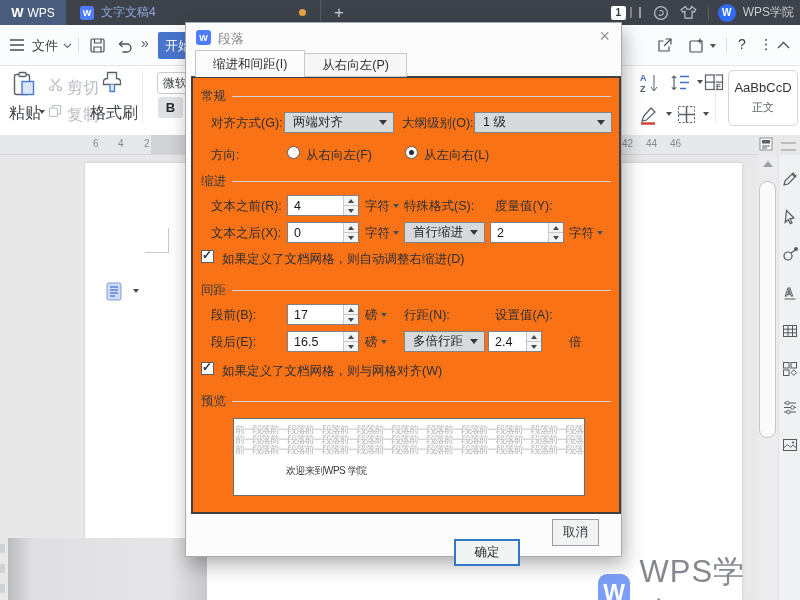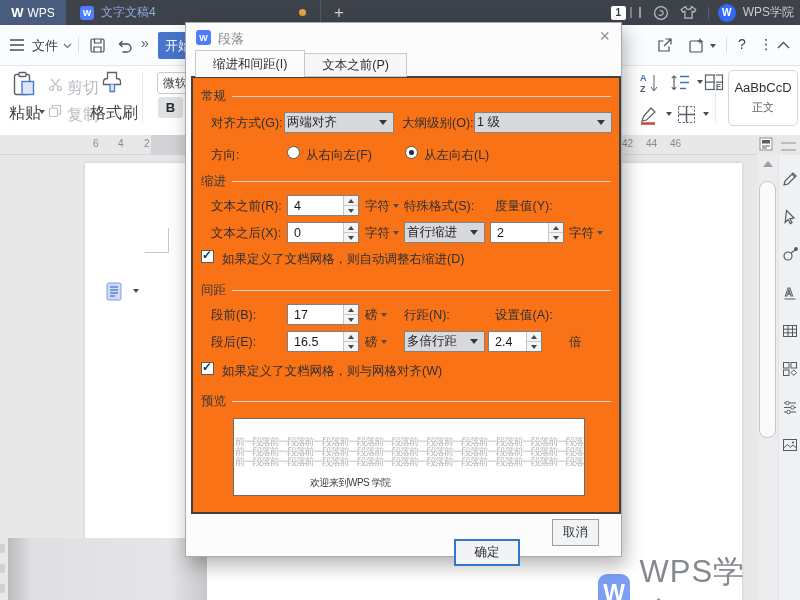--- a/index.html
+++ b/index.html
@@ -75,40 +75,40 @@
   .dlg-tabs{position:absolute;left:9px;top:27px;display:flex;z-index:2;}
   .dtab{box-sizing:border-box;padding:0 17px;font-size:12.5px;color:#2c2e33;display:flex;align-items:center;}
   .dtab.active{height:27px;background:#fcfcfd;border:1px solid #c6c8cc;border-bottom:none;}
   .dtab.inactive{height:24px;margin-top:3px;background:#f7f7f8;border:1px solid #c6c8cc;border-left:none;}
   .dlg-panel{position:absolute;left:5px;top:53px;width:426px;height:434px;border:2px solid #404040;background:#f97316;}
   .legend{position:absolute;left:8px;right:8px;display:flex;align-items:center;}
   .legend b{font-size:12.5px;color:#35373c;font-weight:400;margin-right:6px;white-space:nowrap;}
   .legend i{flex:1;border-top:1px solid #d2d4d8;}
   .lbl{position:absolute;font-size:12.5px;color:#2c2e33;white-space:nowrap;}
   .combo{position:absolute;height:21px;background:#d8d9db;border:1px solid #808489;box-sizing:border-box;
-    display:flex;align-items:center;font-size:12.5px;color:#1e1f22;padding-left:2px;}
+    display:flex;align-items:center;font-size:12.5px;color:#1e1f22;padding-left:8px;}
   .combo .tri{position:absolute;right:6px;}
   .tri{width:0;height:0;border-left:4px solid transparent;border-right:4px solid transparent;border-top:5px solid #33373c;}
   .utri{display:inline-block;width:0;height:0;border-left:3.5px solid transparent;border-right:3.5px solid transparent;
     border-top:4px solid #4a4e54;margin-left:3px;vertical-align:2px;}
   .spin{position:absolute;height:21px;display:flex;background:#fff;border:1px solid #7d8187;box-sizing:border-box;}
   .spin-val{flex:1;font-size:12.5px;color:#17181a;padding:3px 0 0 6px;}
   .spin-btns{width:14px;display:flex;flex-direction:column;border-left:1px solid #c6c8cc;}
   .sb{flex:1;background:#f4f4f5;display:flex;align-items:center;justify-content:center;}
   .sb + .sb{border-top:1px solid #c6c8cc;}
   .stu{width:0;height:0;border-left:3px solid transparent;border-right:3px solid transparent;border-bottom:4px solid #44484e;}
   .std{width:0;height:0;border-left:3px solid transparent;border-right:3px solid transparent;border-top:4px solid #44484e;}
   .unit{position:absolute;font-size:12.5px;color:#2c2e33;white-space:nowrap;}
   .cbx{position:absolute;width:13px;height:13px;background:#fff;border:1px solid #585b60;box-sizing:border-box;}
   .cbx span{display:block;font-size:12px;font-weight:700;color:#2b3036;line-height:10px;margin:-1px 0 0 0;}
   .radio{position:absolute;width:13px;height:13px;border:1px solid #595c61;border-radius:50%;background:#fff;box-sizing:border-box;}
   .radio.sel::after{content:"";display:block;width:5px;height:5px;border-radius:50%;background:#26292d;margin:3px;}
   .pbox{position:absolute;left:40px;top:340px;width:350px;height:76px;border:1px solid #6a6d72;background:#fff;overflow:hidden;}
   .pfill{font-size:10px;line-height:10px;color:#b2b2b4;text-align:center;letter-spacing:-1.3px;white-space:nowrap;overflow:hidden;}
-  .pbody{font-size:10px;color:#3a3a3c;margin:9px 0 0 76px;letter-spacing:-0.5px;}
+  .pbody{font-size:10px;color:#3a3a3c;margin:9px 0 0 52px;letter-spacing:-0.5px;}
   .dbtn{position:absolute;height:27px;background:#f2f3f4;border:1px solid #9a9da3;box-sizing:border-box;
     font-size:12.5px;color:#2c2e33;display:flex;align-items:center;justify-content:center;}
   .dbtn.primary{border:2px solid #3377c8;}
 </style>
 </head>
 <body>
 
 <div class="screen">
 
   <div class="titlebar">
@@ -314,21 +314,21 @@
   </div>
 
   <div class="dialog">
     <div class="dlg-title">
       <span class="dlg-wico">W</span>
       <span class="dlg-name">段落</span>
       <span class="dlg-close">×</span>
     </div>
     <div class="dlg-tabs">
       <div class="dtab active">缩进和间距(I)</div>
-      <div class="dtab inactive">文本之前(P)</div>
+      <div class="dtab inactive">从右向左(P)</div>
     </div>
     <div class="dlg-panel">
 
       <div class="legend" style="top:10px">
           <b>常规</b>
           <i></i>
         </div>
       <span class="lbl" style="left:18px;top:37px">对齐方式(G):</span>
       <div class="combo" style="left:91px;top:34px;width:110px">
         <span>两端对齐</span>
@@ -449,21 +449,21 @@
       <span class="cbx" style="left:8px;top:284px">
           <span>✓</span>
         </span>
       <span class="lbl" style="left:29px;top:285px">如果定义了文档网格，则与网格对齐(W)</span>
 
       <div class="legend" style="top:315px">
           <b>预览</b>
           <i></i>
         </div>
       <div class="pbox">
-        <div style="margin-top:18px">
+        <div style="margin-top:6px">
           <div class="pfill">前一段落前一段落前一段落前一段落前一段落前一段落前一段落前一段落前一段落前一段落</div>
           <div class="pfill">前一段落前一段落前一段落前一段落前一段落前一段落前一段落前一段落前一段落前一段落</div>
           <div class="pfill">前一段落前一段落前一段落前一段落前一段落前一段落前一段落前一段落前一段落前一段落</div>
         </div>
         <div class="pbody">欢迎来到WPS 学院</div>
       </div>
     </div>
 
     <div class="dbtn primary" style="left:268px;top:516px;width:66px">确定</div>
     <div class="dbtn" style="left:366px;top:496px;width:47px">取消</div>

